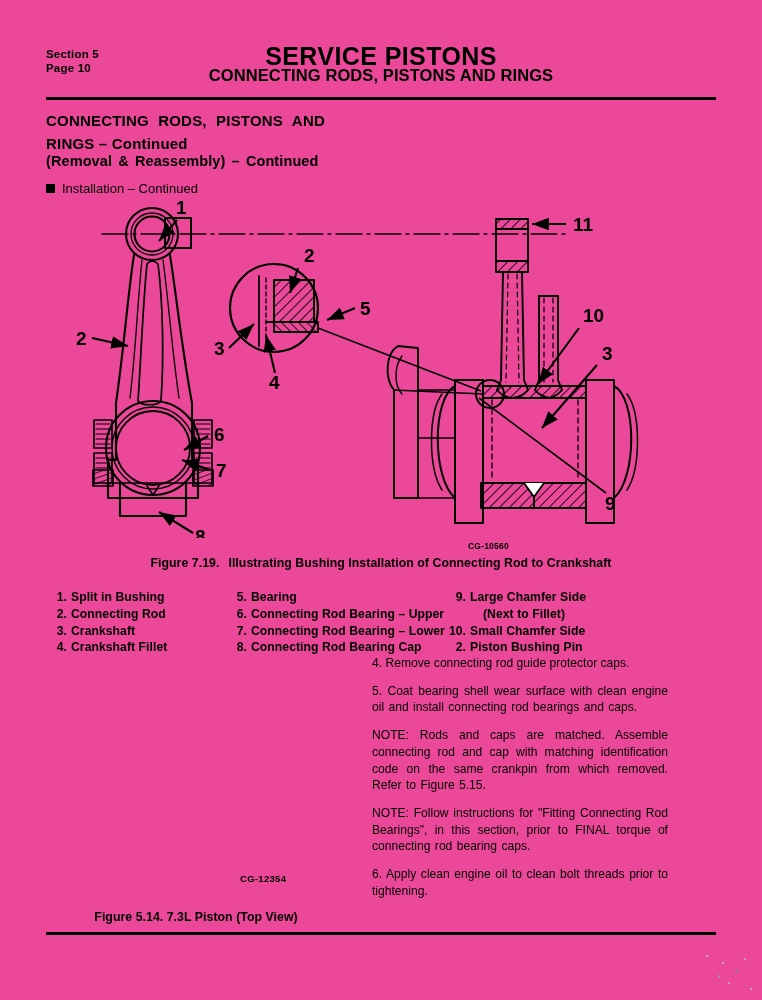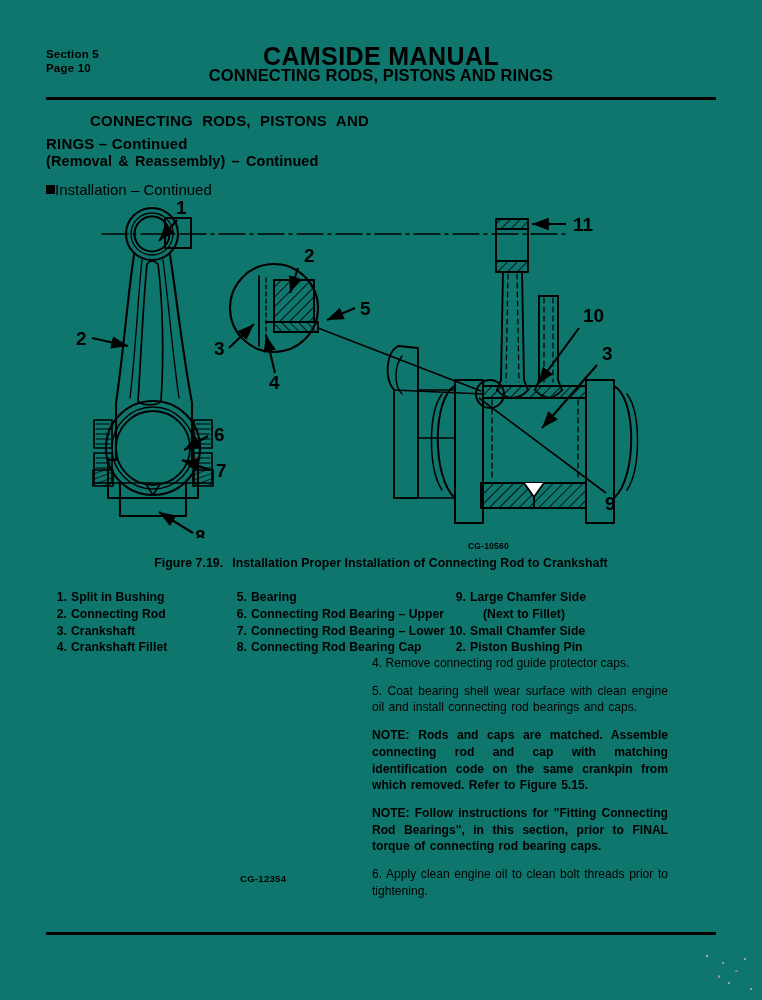--- a/index.html
+++ b/index.html
@@ -9,21 +9,21 @@
   }
   body {
     font-family: "Liberation Sans", sans-serif;
     color: #000;
     -webkit-font-smoothing: antialiased;
   }
   #page {
     position: relative;
     width: 762px;
     height: 1000px;
-    background: #0f766e;
+    background: #ec4899;
     overflow: hidden;
   }
 
   
   .sec-block {
     position: absolute;
     left: 46px;
     top: 48px;
     font-size: 11.5px;
     font-weight: bold;
@@ -70,38 +70,39 @@
   .h1 {
     position: absolute;
     left: 46px;
     top: 109px;
     font-size: 15px;
     font-weight: bold;
     line-height: 23px;
     letter-spacing: .2px;
     width: 420px;
   }
-  .h1 .ln1 { display: block; word-spacing: 5px; margin-left: 44px; }
+  .h1 .ln1 { display: block; word-spacing: 5px; }
   .h1 .ln2 { display: block; }
   .h2 {
     position: absolute;
     left: 46px;
     top: 153px;
     font-size: 14.5px;
     font-weight: bold;
     letter-spacing: .1px;
     word-spacing: 2px;
   }
   .h3 {
     position: absolute;
     left: 46px;
     top: 181px;
-    font-size: 15px;
+    font-size: 13px;
     display: flex;
     align-items: center;
+    gap: 7px;
   }
   .h3 .sq {
     width: 9px; height: 9px; background: #000; display: inline-block;
   }
 
   
   #fig513 {
     position: absolute;
     left: 46px;
     top: 198px;
@@ -199,40 +200,40 @@
     width: 296px;
     font-size: 12.1px;
     line-height: 16.7px;
   }
   .rtcol p {
     margin: 0 0 11px 0;
     text-align: justify;
     text-justify: inter-word;
   }
   .rtcol p:last-child { margin-bottom: 12px; }
-  .rtcol p.note { font-weight: bold; }
+  .rtcol p.note { font-weight: normal; }
   .rtcol p.wide { word-spacing: 1px; }
 
   
   .speck {
     position: absolute;
     background: #b9b9b9;
     border-radius: 50%;
   }
 </style>
 </head>
 <body>
 
 <div id="page">
 
   <div class="sec-block">
     <div>Section 5</div>
     <div>Page 10</div>
   </div>
-  <div class="manual-title">CAMSIDE MANUAL</div>
+  <div class="manual-title">SERVICE PISTONS</div>
   <div class="manual-sub">CONNECTING RODS, PISTONS AND RINGS</div>
 
   <div class="rule-top"></div>
 
   <div class="h1">
     <span class="ln1">CONNECTING RODS, PISTONS AND</span>
     <span class="ln2">RINGS – Continued</span>
   </div>
   <div class="h2">(Removal &amp; Reassembly) – Continued</div>
   <div class="h3">
@@ -417,21 +418,21 @@
         <text x="537" y="124">10</text>
         <text x="556" y="162">3</text>
         <text x="559" y="312">9</text>
       </g>
     </svg>
   </div>
 
   <div class="cg-10560">CG-10560</div>
 
   <div class="fig513-cap">
-    <span class="lead">Figure 7.19.</span><span>Installation Proper Installation of Connecting Rod to Crankshaft</span>
+    <span class="lead">Figure 7.19.</span><span>Illustrating Bushing Installation of Connecting Rod to Crankshaft</span>
   </div>
 
   <div class="legend">
     <div class="col c1">
       <div class="row">
           <span class="num">1.</span>
           <span>Split in Bushing</span>
         </div>
       <div class="row">
           <span class="num">2.</span>
@@ -475,20 +476,21 @@
           <span>Small Chamfer Side</span>
         </div>
       <div class="row">
           <span class="num">2.</span>
           <span>Piston Bushing Pin</span>
         </div>
     </div>
   </div>
 
   <div class="cg-12354">CG-12354</div>
+  <div class="fig514-cap">Figure 5.14. 7.3L Piston (Top View)</div>
 
   <div class="rtcol">
     <p class="step">4. Remove connecting rod guide protector caps.</p>
     <p class="step wide">5. Coat bearing shell wear surface with clean engine oil and install connecting rod bearings and caps.</p>
     <p class="note wide">NOTE: Rods and caps are matched. Assemble connecting rod and cap with matching identification code on the same crankpin from which removed. Refer to Figure 5.15.</p>
     <p class="note wide">NOTE: Follow instructions for "Fitting Connecting Rod Bearings", in this section, prior to FINAL torque of connecting rod bearing caps.</p>
     <p class="step">6. Apply clean engine oil to clean bolt threads prior to tightening.</p>
   </div>
 
   <div class="rule-bottom"></div>

